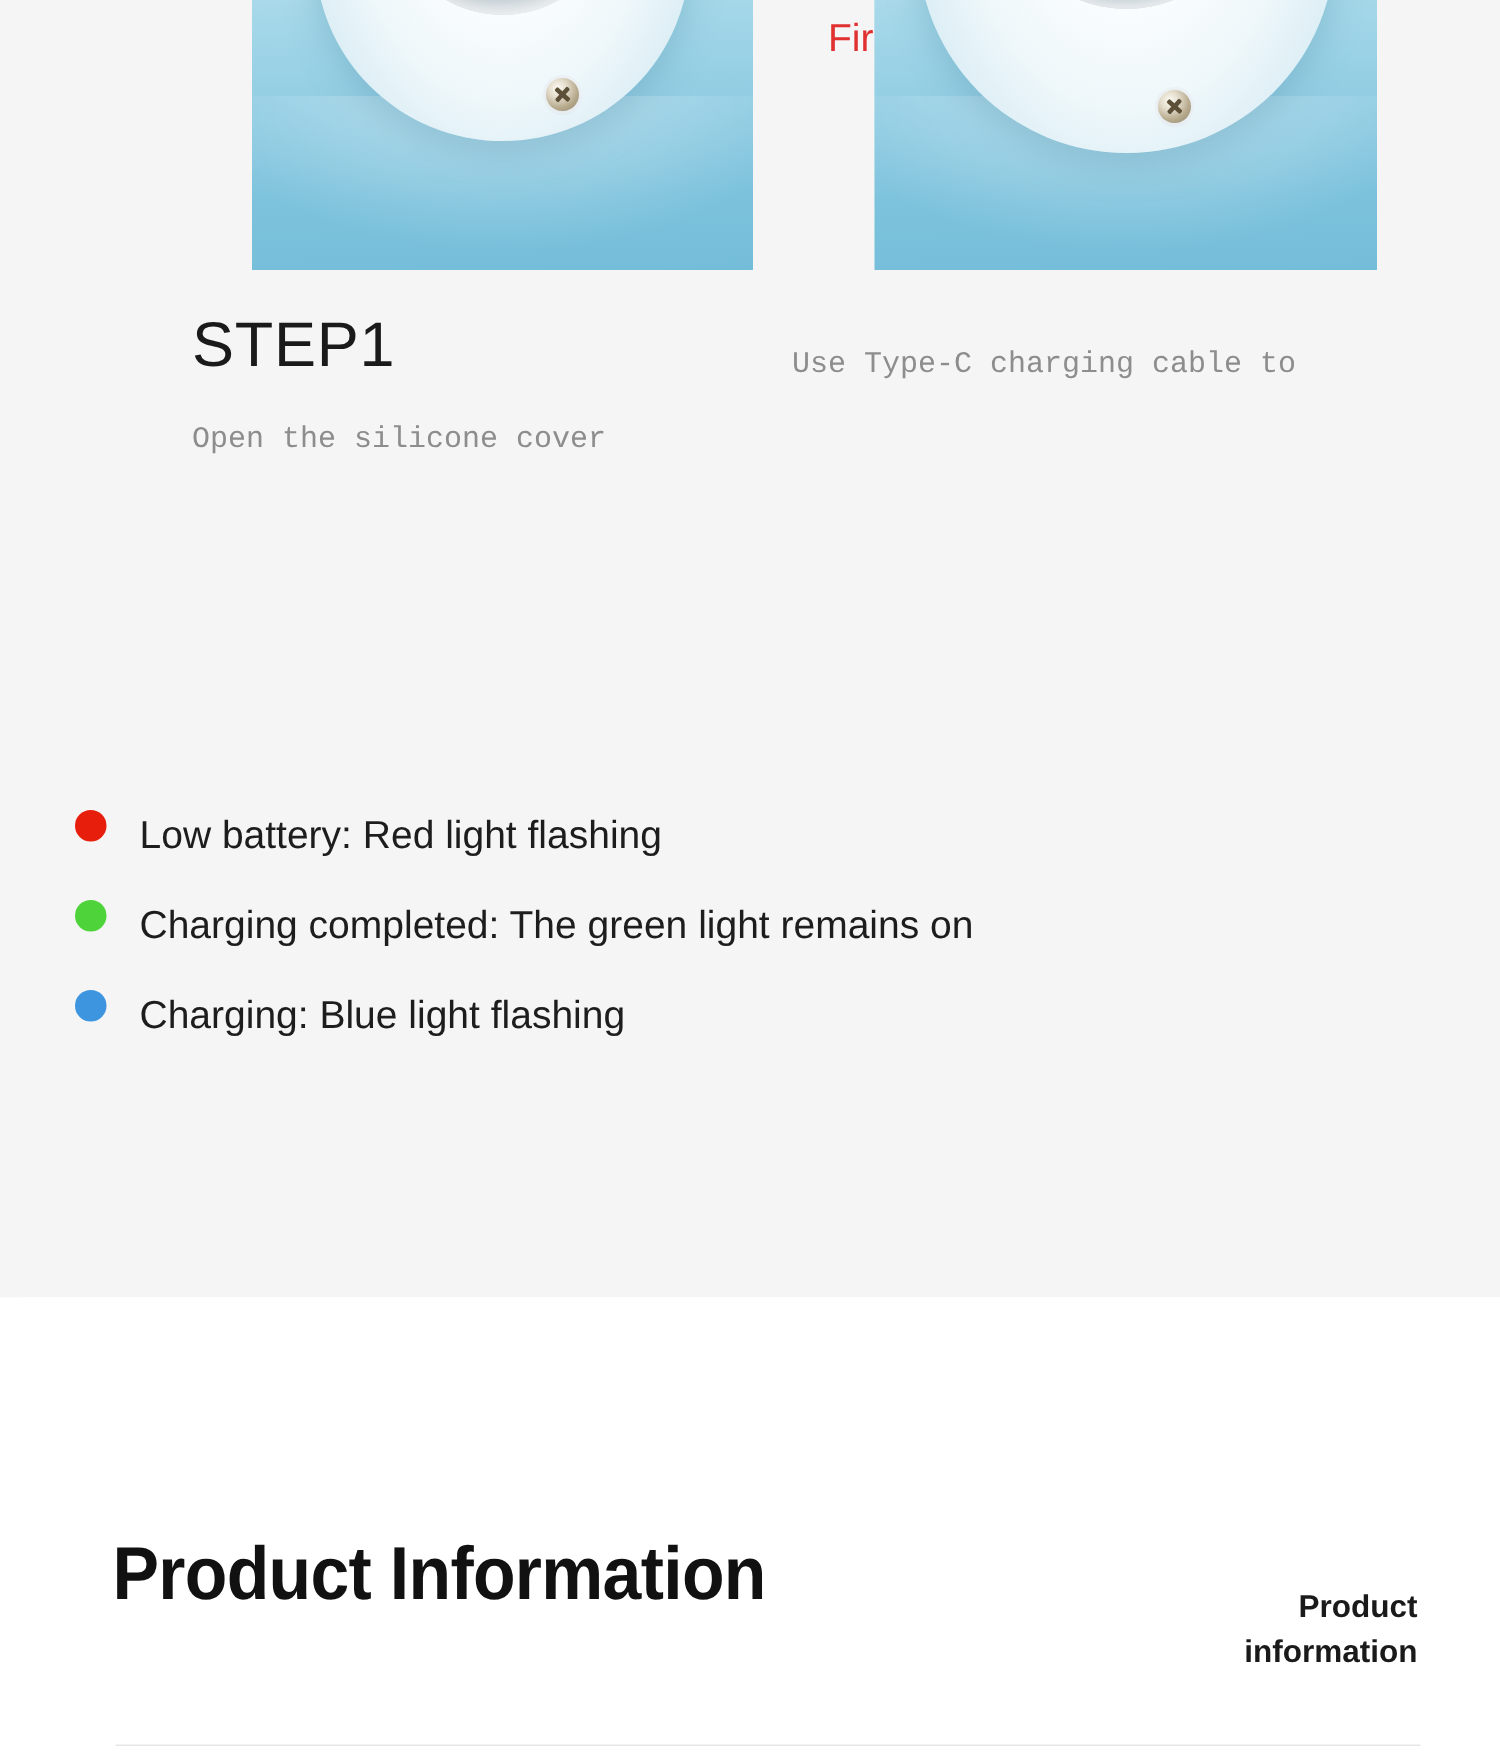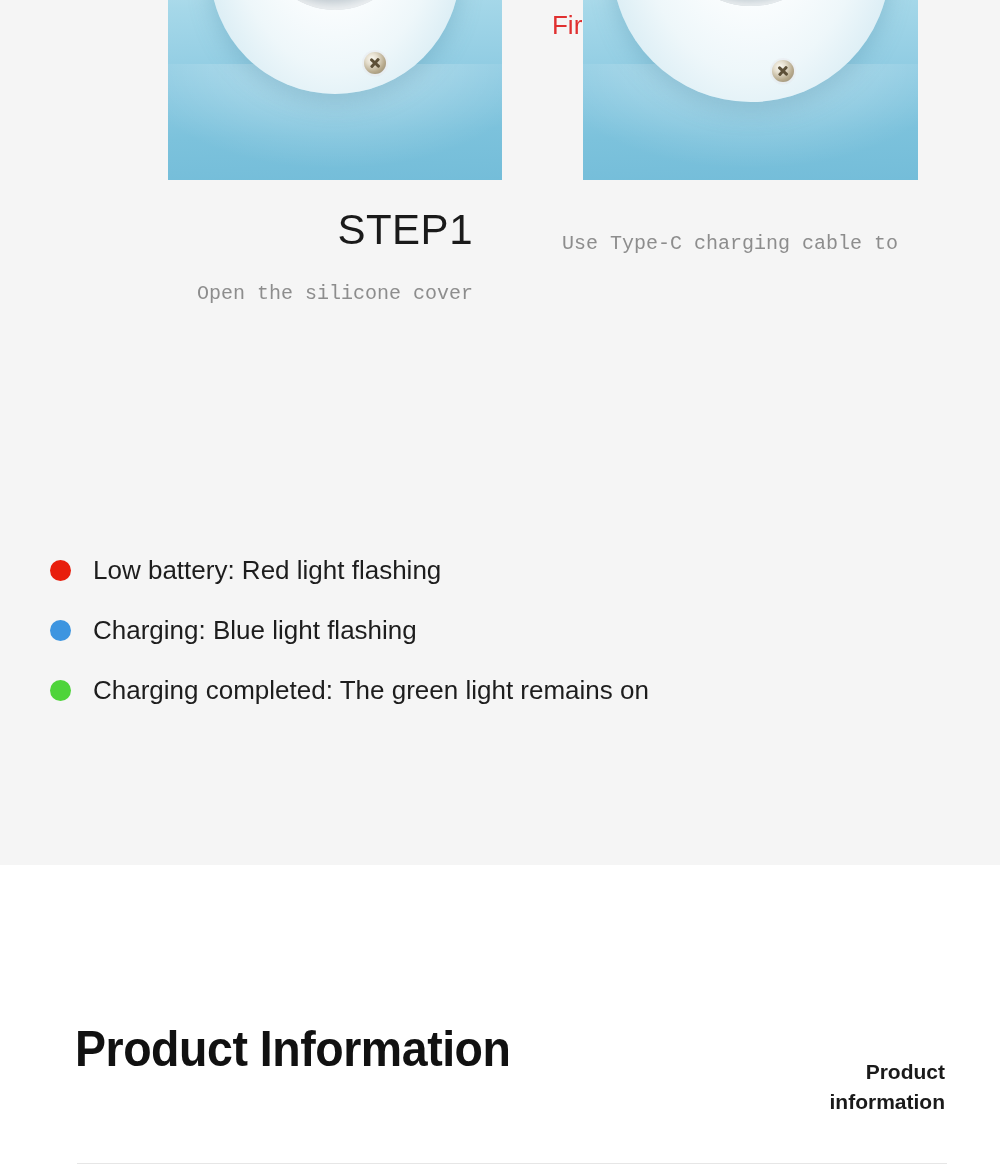--- a/index.html
+++ b/index.html
@@ -142,21 +142,21 @@
   
   .steps-row {
     position: absolute;
     left: 0;
     top: 205px;
     width: 1000px;
   }
   .step-col {
     position: absolute;
     top: 0;
-    text-align: right;
+    text-align: left;
   }
   .step-col-1 { left: 128px; width: 345px; }
   .step-col-2 { left: 528px; width: 370px; }
 
   .step-title {
     font-size: 42px;
     line-height: 50px;
     color: #1a1a1a;
     font-weight: 400;
     letter-spacing: 0.5px;
@@ -173,21 +173,21 @@
 
   
   .status-list {
     position: absolute;
     left: 50px;
     top: 540px;
     width: 900px;
   }
   .status-item {
     display: flex;
-    align-items: center;
+    align-items: flex-start;
     height: 60px;
   }
   .status-dot {
     width: 21px;
     height: 21px;
     border-radius: 50%;
     flex: 0 0 auto;
     margin-right: 22px;
   }
   .status-text {
@@ -290,27 +290,27 @@
   </div>
 
   <ul class="status-list" style="list-style:none;margin:0;padding:0;">
 
     <li class="status-item">
       <span class="status-dot" style="background:#e81e0c;"></span>
       <span class="status-text">Low battery: Red light flashing</span>
     </li>
 
     <li class="status-item">
+      <span class="status-dot" style="background:#4ed43a;"></span>
+      <span class="status-text">Charging completed: The green light remains on</span>
+    </li>
+
+    <li class="status-item">
       <span class="status-dot" style="background:#3d95e0;"></span>
       <span class="status-text">Charging: Blue light flashing</span>
-    </li>
-
-    <li class="status-item">
-      <span class="status-dot" style="background:#4ed43a;"></span>
-      <span class="status-text">Charging completed: The green light remains on</span>
     </li>
 
   </ul>
 
   <div class="status-note">First time use, please fill up</div>
 
 </section>
 
 <section class="product-info">
   <h1 class="product-title">Product Information</h1>

